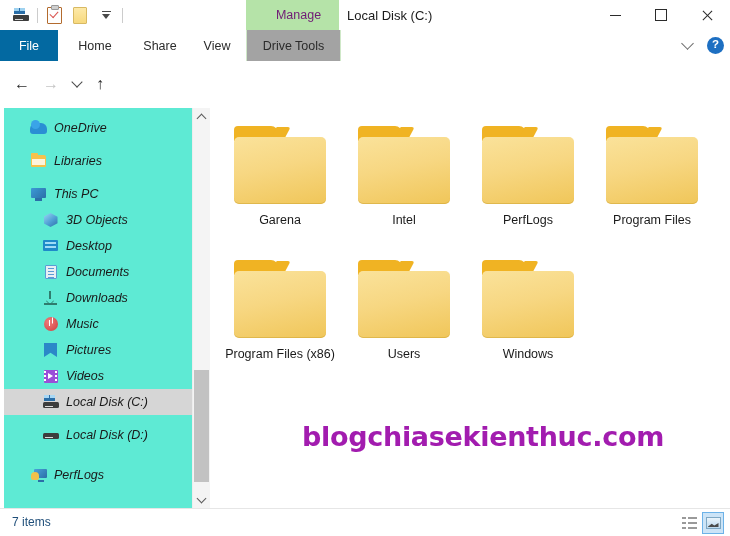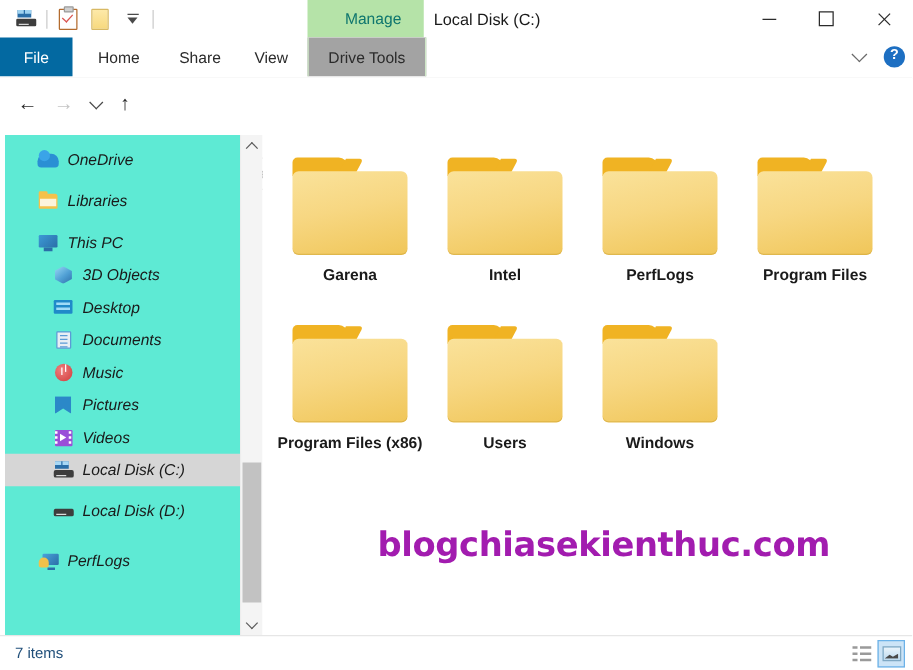--- a/index.html
+++ b/index.html
@@ -124,21 +124,21 @@
     position: absolute;
     left: 246px; top: 0px;
     width: 93px; height: 30px;
     background: #b5e3a8;
     display: flex;
     align-items: center;
     justify-content: center;
   }
   .ctx-tab-group .lbl {
     font-size: 12.5px;
-    color: #0f766e;
+    color: #701a75;
     margin-left: 12px;
   }
 
   .win-title {
     position: absolute;
     left: 347px; top: 0;
     height: 30px;
     display: flex;
     align-items: center;
     font-size: 13px;
@@ -647,21 +647,20 @@
     position: absolute;
     left: 210px; top: 108px;
     width: 520px; height: 400px;
     background: #ffffff;
   }
   .grid {
     position: relative;
     padding: 8px 0 0 8px;
     display: flex;
     flex-wrap: wrap;
-    font-weight: bold;
   }
   .tile {
     width: 124px;
     height: 134px;
     display: flex;
     flex-direction: column;
     align-items: center;
     padding-top: 10px;
     box-sizing: border-box;
   }
@@ -941,20 +940,28 @@
       <span class="ni-label">Desktop</span>
     </div>
 
     <div class="navitem indent">
       <span class="ni-icon">
           <span class="ic-documents"></span>
         </span>
       <span class="ni-label">Documents</span>
     </div>
 
+    <div class="navitem indent">
+      <span class="ni-icon">
+        <span class="ic-downloads">
+            <span class="dl-base"></span>
+          </span>
+      </span>
+      <span class="ni-label">Downloads</span>
+    </div>
 
     <div class="navitem indent">
       <span class="ni-icon">
           <span class="ic-music"></span>
         </span>
       <span class="ni-label">Music</span>
     </div>
 
     <div class="navitem indent">
       <span class="ni-icon">

